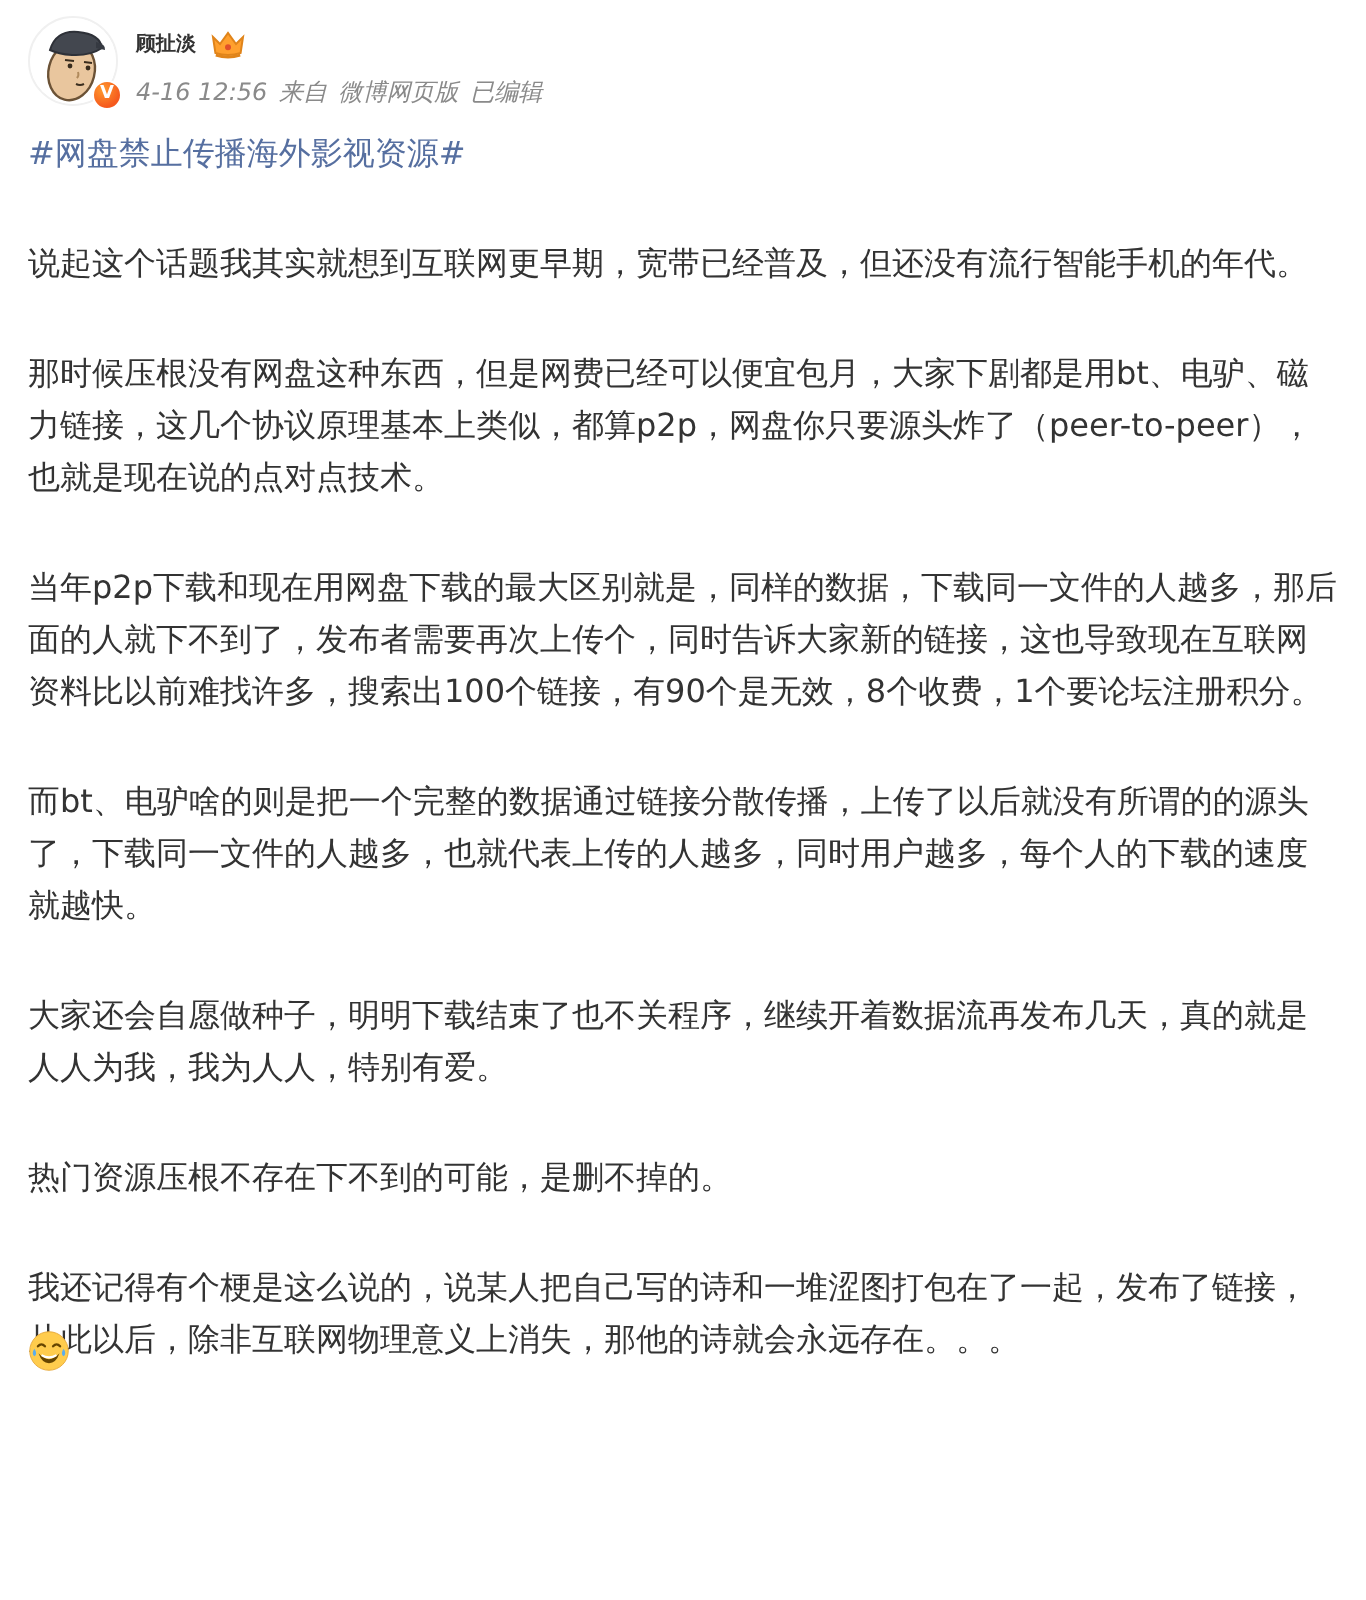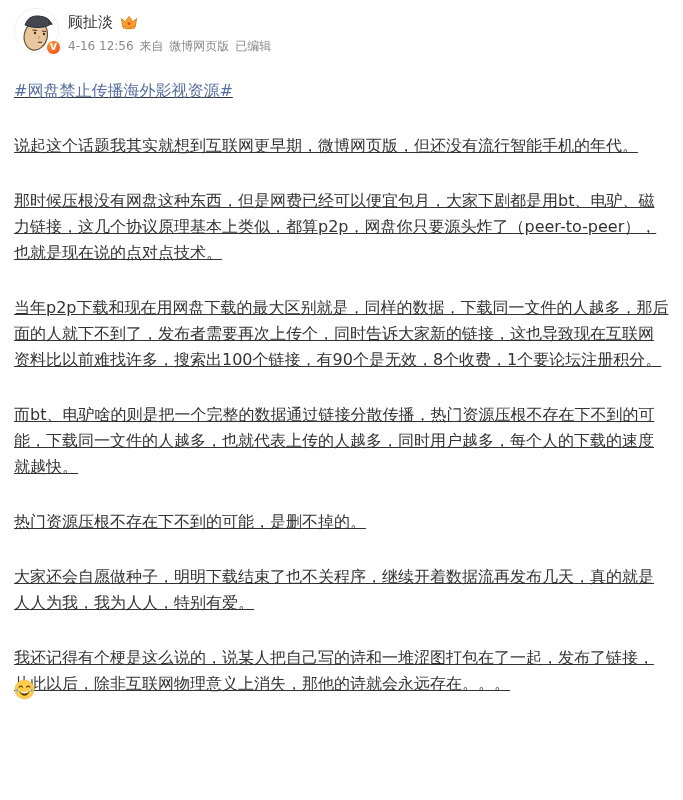--- a/index.html
+++ b/index.html
@@ -29,30 +29,30 @@
   }
   .v-badge{
     position:absolute;right:-2px;bottom:-2px;width:15px;height:15px;border-radius:50%;
     background:radial-gradient(circle at 35% 30%, #ff9a2e 0%, var(--verified) 70%);
     border:1.5px solid #fff;
     color:#fff;font-size:9px;font-weight:bold;line-height:12px;text-align:center;
   }
   .header-text{margin-left:9px;padding-top:3px;}
   .name-row{display:flex;align-items:center;height:22px;}
   .username{
-    font-size:15px;font-weight:400;color:var(--body-text);
+    font-size:10px;font-weight:700;color:var(--body-text);
     text-decoration:none;cursor:pointer;
   }
   .vip{margin-left:6px;display:inline-flex;align-items:center;cursor:pointer;}
-  .meta-row{margin-top:5px;font-size:12px;color:var(--meta-text);line-height:16px;}
+  .meta-row{margin-top:5px;font-size:12px;color:var(--meta-text);line-height:16px;font-style:italic;}
   .meta-row a{color:var(--meta-text);text-decoration:none;cursor:pointer;}
   .meta-sep{display:inline-block;width:2px;}
 
   
-  .post-content{margin-top:24px;text-decoration:underline;}
+  .post-content{margin-top:10px;}
   .topic-line{font-size:16px;line-height:26px;margin-bottom:29px;}
   .topic-line a{color:var(--topic-link);text-decoration:none;cursor:pointer;}
   .para{
     font-size:16px;line-height:26px;margin-bottom:29px;
     color:var(--body-text);word-break:break-all;
   }
   .para:last-child{margin-bottom:0;}
   .emoji-line{margin-top:-21px;height:26px;display:flex;align-items:center;}
   .emoji-line svg{display:block;}
 </style>
@@ -106,26 +106,26 @@
     </div>
   </div>
 
   <div class="post-content">
     <p class="topic-line">
       <a>#网盘禁止传播海外影视资源#</a>
     </p>
 
     <div>
 
-    <p class="para">说起这个话题我其实就想到互联网更早期，微博网页版，但还没有流行智能手机的年代。</p>
+    <p class="para">说起这个话题我其实就想到互联网更早期，宽带已经普及，但还没有流行智能手机的年代。</p>
         <p class="para">那时候压根没有网盘这种东西，但是网费已经可以便宜包月，大家下剧都是用bt、电驴、磁力链接，这几个协议原理基本上类似，都算p2p，网盘你只要源头炸了（peer-to-peer），也就是现在说的点对点技术。</p>
         <p class="para">当年p2p下载和现在用网盘下载的最大区别就是，同样的数据，下载同一文件的人越多，那后面的人就下不到了，发布者需要再次上传个，同时告诉大家新的链接，这也导致现在互联网资料比以前难找许多，搜索出100个链接，有90个是无效，8个收费，1个要论坛注册积分。</p>
-        <p class="para">而bt、电驴啥的则是把一个完整的数据通过链接分散传播，热门资源压根不存在下不到的可能，下载同一文件的人越多，也就代表上传的人越多，同时用户越多，每个人的下载的速度就越快。</p>
+        <p class="para">而bt、电驴啥的则是把一个完整的数据通过链接分散传播，上传了以后就没有所谓的的源头了，下载同一文件的人越多，也就代表上传的人越多，同时用户越多，每个人的下载的速度就越快。</p>
+        <p class="para">大家还会自愿做种子，明明下载结束了也不关程序，继续开着数据流再发布几天，真的就是人人为我，我为人人，特别有爱。</p>
         <p class="para">热门资源压根不存在下不到的可能，是删不掉的。</p>
-        <p class="para">大家还会自愿做种子，明明下载结束了也不关程序，继续开着数据流再发布几天，真的就是人人为我，我为人人，特别有爱。</p>
         <p class="para">我还记得有个梗是这么说的，说某人把自己写的诗和一堆涩图打包在了一起，发布了链接，从此以后，除非互联网物理意义上消失，那他的诗就会永远存在。。。</p>
       </div>
 
     <div class="emoji-line">
 
       <svg width="21" height="21" viewBox="0 0 36 36">
         <circle cx="18" cy="18" r="16.5" fill="#ffcc4d" stroke="#e6a93c" stroke-width="0.8"></circle>
         <path d="M8.5 14 Q11.5 10.5 14.5 14" stroke="#664500" stroke-width="2" fill="none" stroke-linecap="round"></path>
         <path d="M21.5 14 Q24.5 10.5 27.5 14" stroke="#664500" stroke-width="2" fill="none" stroke-linecap="round"></path>
         <path d="M9 20 Q18 30 27 20 Q24 28.5 18 28.5 Q12 28.5 9 20 Z" fill="#664500"></path>

